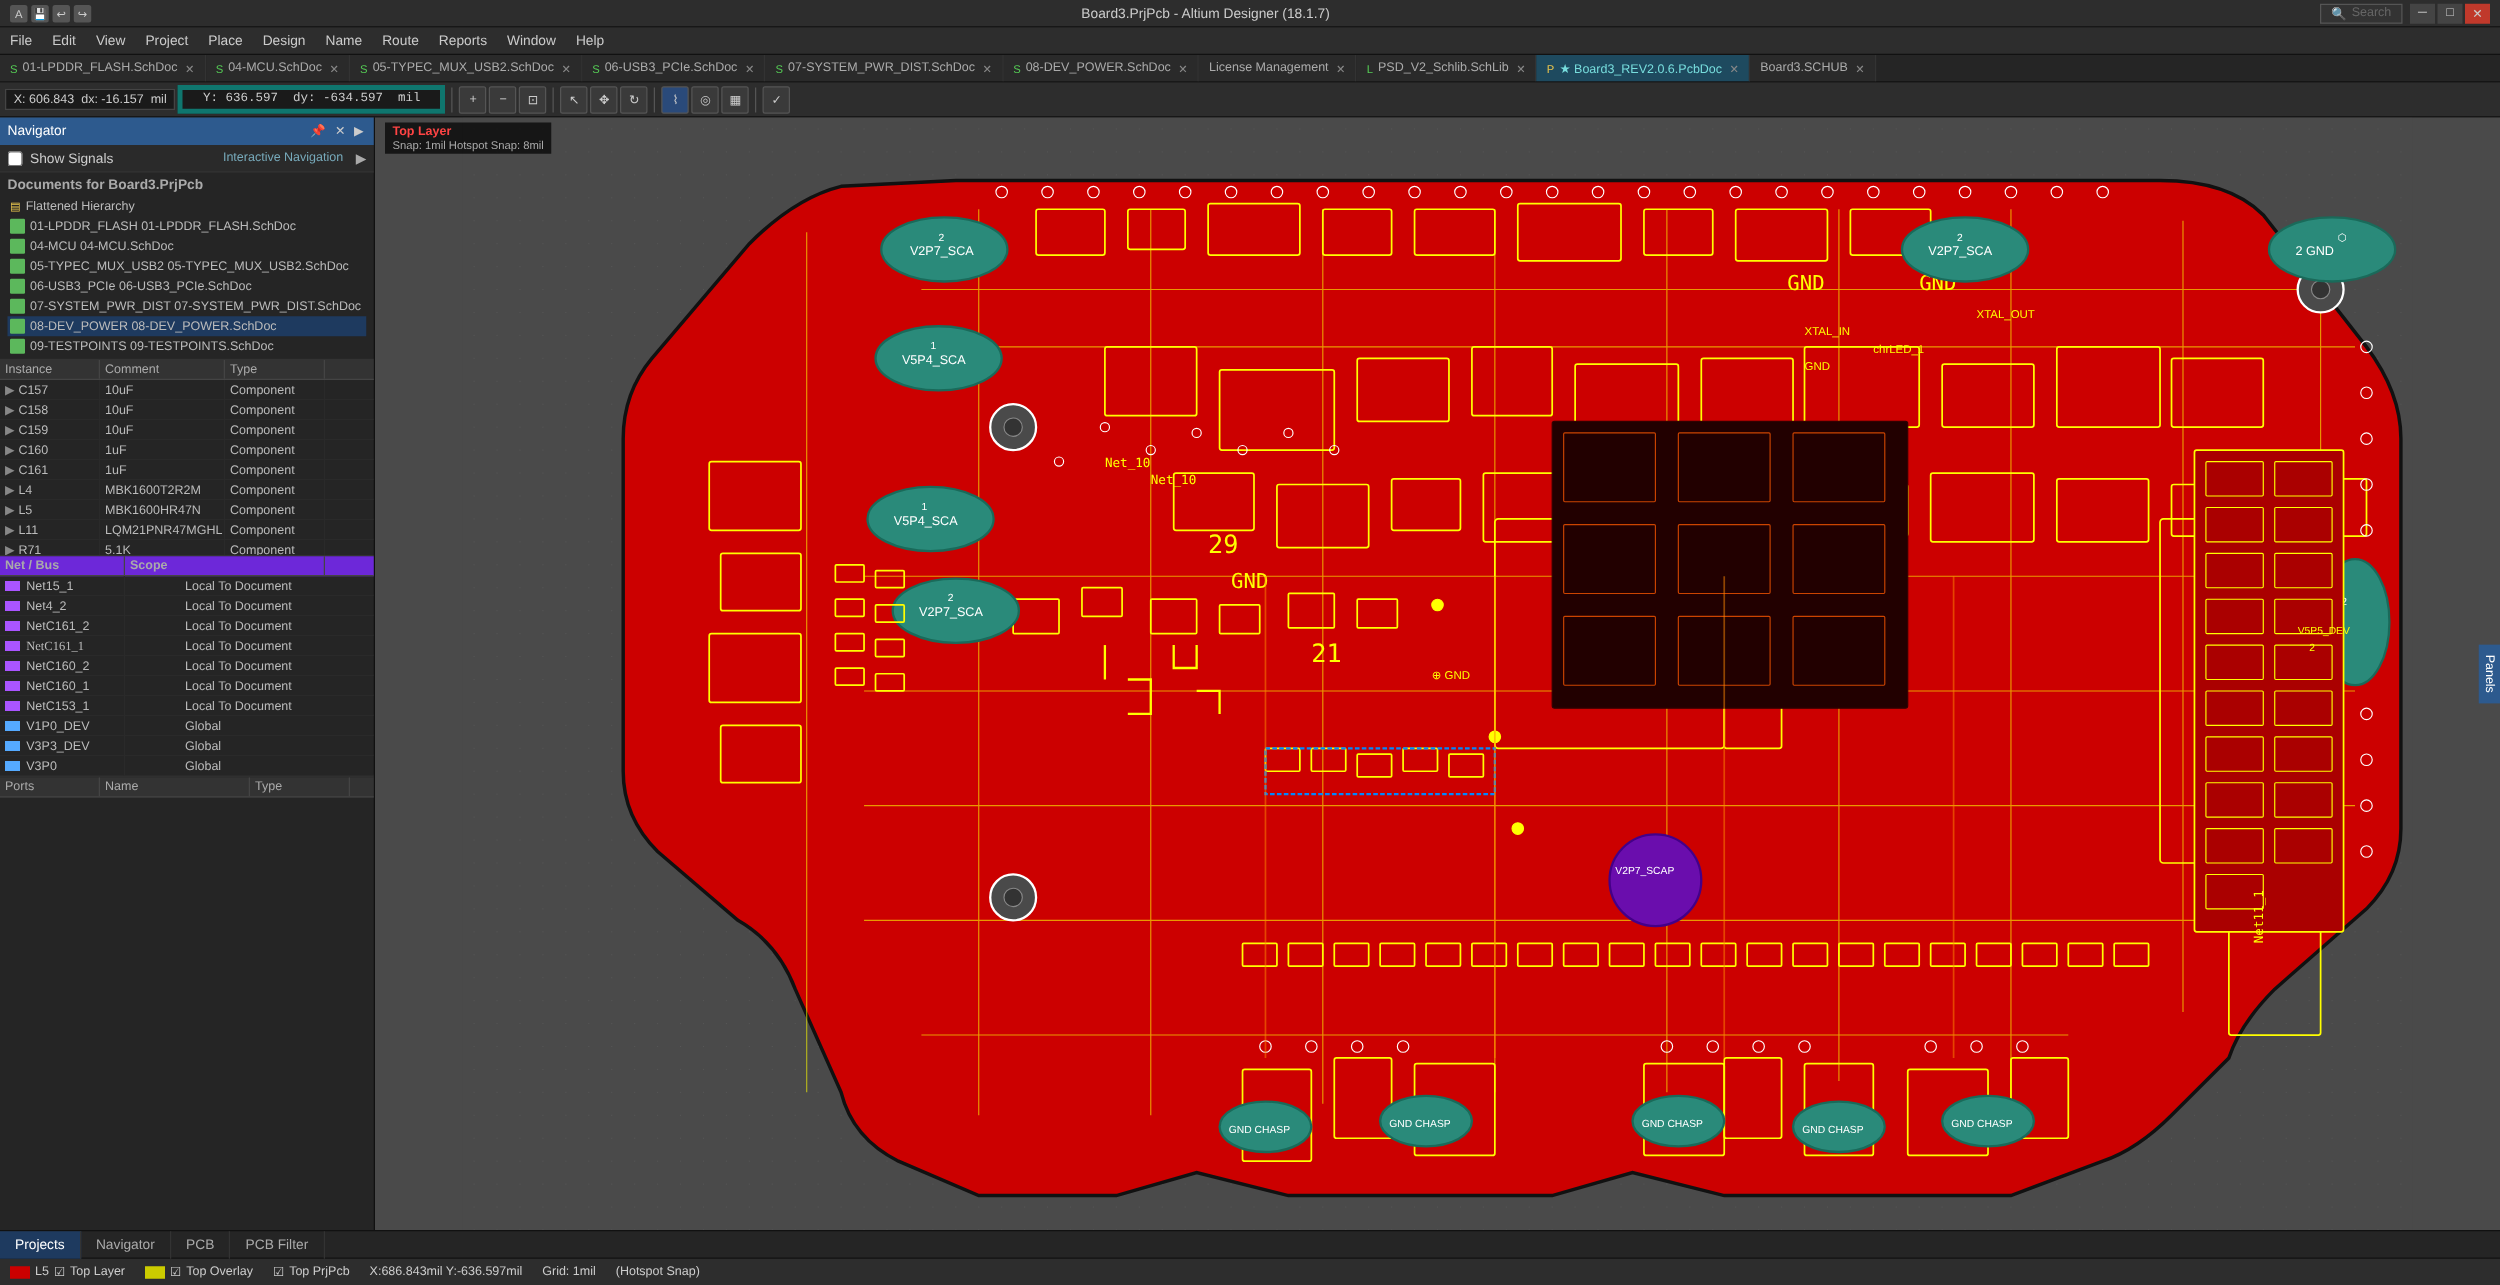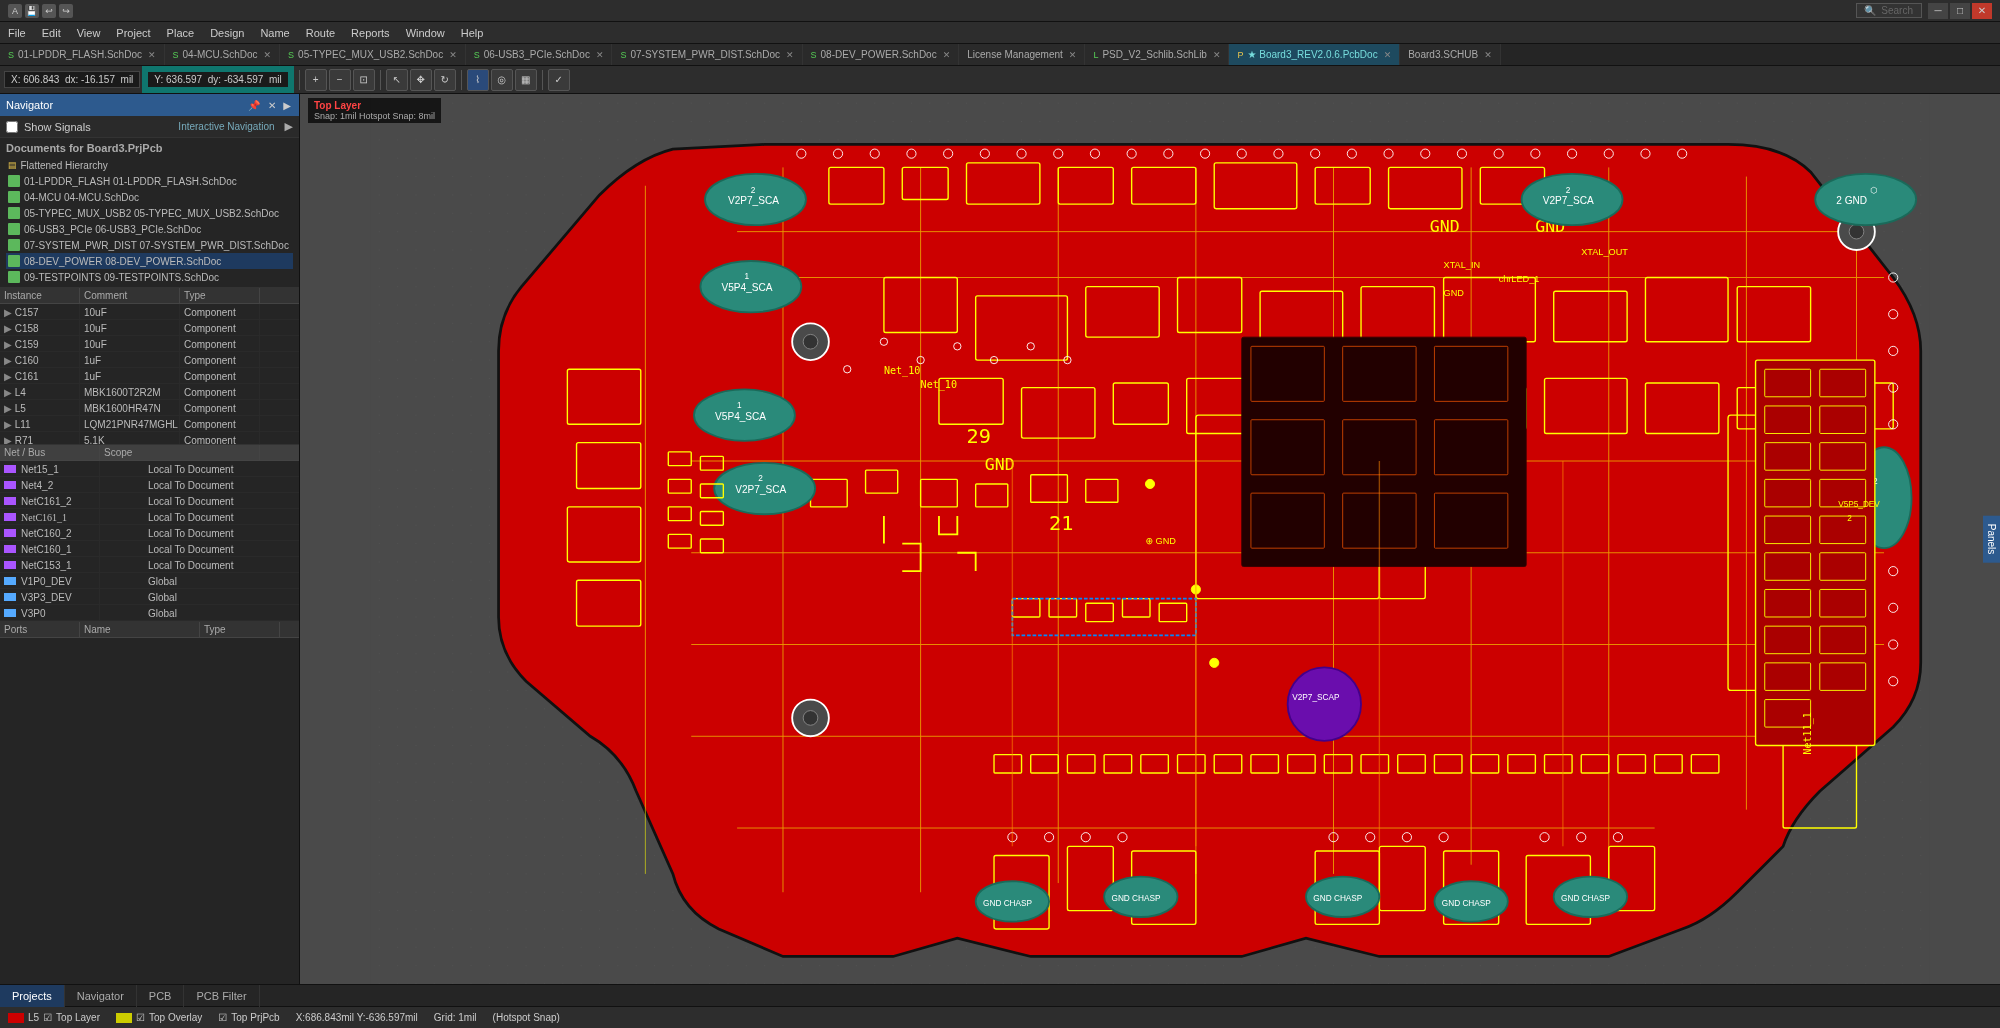--- a/index.html
+++ b/index.html
@@ -163,22 +163,23 @@
       display: flex;
       align-items: center;
       gap: 3px;
       height: 16px;
     }
 
     
     .net-table-header {
       display: grid;
       grid-template-columns: 100px 160px;
-      background: #404040;
+      background: #6d28d9;
       border-bottom: 1px solid #444;
+      font-weight: bold;
     }
     .net-table-row {
       display: grid;
       grid-template-columns: 100px 160px;
       height: 16px;
       align-items: center;
       border-bottom: 1px solid #2a2a2a;
       gap: 44px;
     }
     .net-indicator { width: 12px; height: 8px; background: #55aaff; margin-right: 2px; flex-shrink: 0; }
@@ -290,20 +291,21 @@
 
 <div id="titlebar">
   <div id="titlebar-left">
     <div id="titlebar-icons">
       <div class="title-icon">A</div>
       <div class="title-icon">💾</div>
       <div class="title-icon">↩</div>
       <div class="title-icon">↪</div>
     </div>
   </div>
+  <div id="titlebar-title">Board3.PrjPcb - Altium Designer (18.1.7)</div>
   <div style="display:flex;align-items:center;gap:6px;">
     <div style="background:#333;border:1px solid #555;padding:1px 8px;display:flex;align-items:center;gap:4px;font-size:10px;color:#aaa;">
       <span>🔍</span>
       <span style="color:#666;">Search</span>
     </div>
     <div id="titlebar-controls">
       <button class="win-btn">─</button>
       <button class="win-btn">□</button>
       <button class="win-btn close">✕</button>
     </div>
@@ -375,21 +377,21 @@
   </div>
 </div>
 
 <div id="canvas-toolbar">
 
   <span style="font-size:10px;color:#ccc;background:#1a1a1a;padding:2px 6px;border:1px solid #444;">
     X: <span>606.843</span>
     &nbsp;dx: <span>-16.157</span>
     &nbsp;mil
   </span>
-  <span style="font-size:10px;color:#ccc;background:#1a1a1a;padding:2px 6px;border:6px solid #0f766e;">
+  <span style="font-size:10px;color:#ccc;background:#1a1a1a;padding:2px 16px;border:4px solid #0f766e;font-family:Liberation Mono, monospace;">
     Y: <span>636.597</span>
     &nbsp;dy: <span>-634.597</span>
     &nbsp;mil
   </span>
   <div class="tb-sep"></div>
 
   <button class="tb-btn" title="Zoom In">+</button>
   <button class="tb-btn" title="Zoom Out">−</button>
   <button class="tb-btn" title="Fit All">⊡</button>
   <div class="tb-sep"></div>

